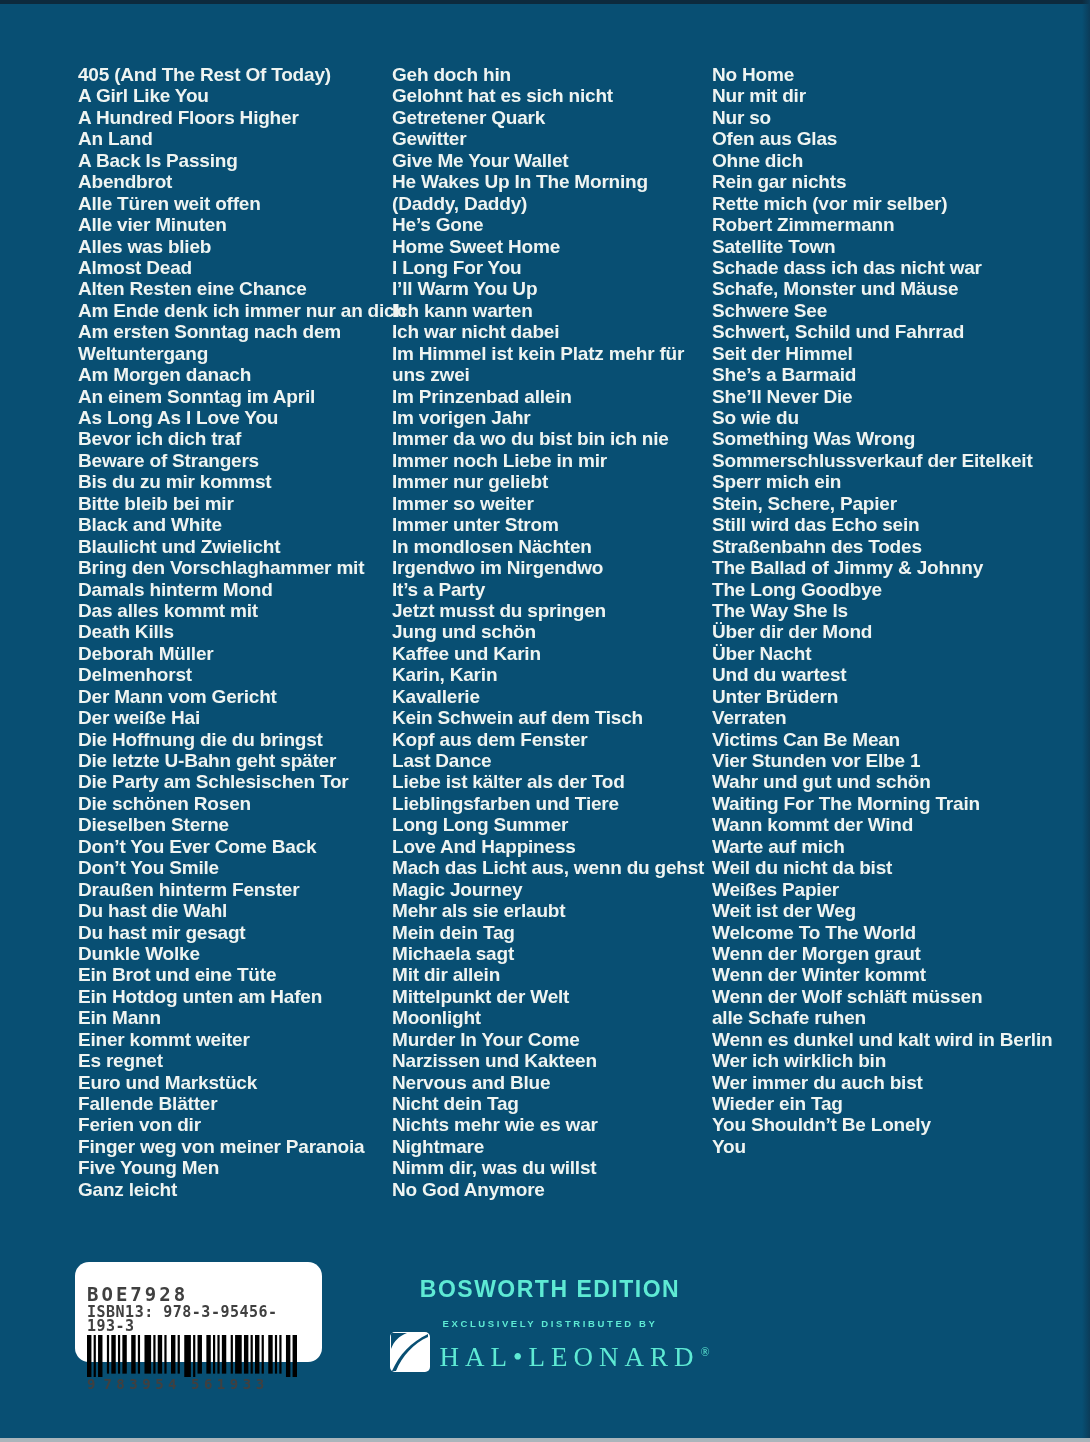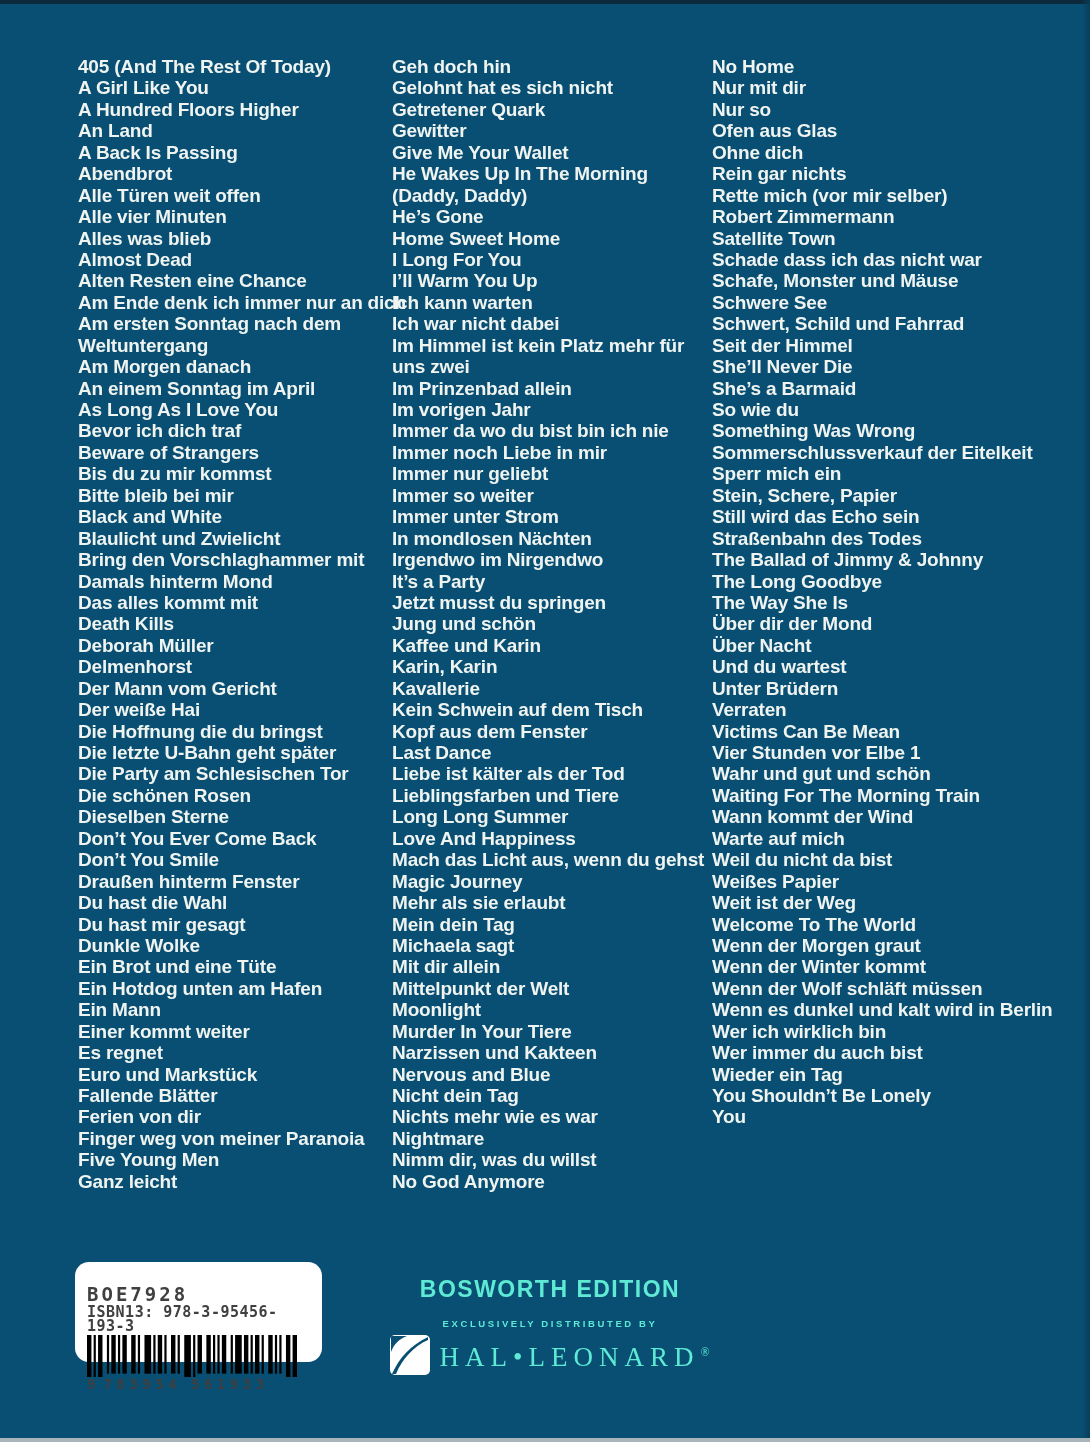--- a/index.html
+++ b/index.html
@@ -18,21 +18,21 @@
   }
   .right-edge {
     position:absolute; top:0; right:0; bottom:0; width:8px;
     background:linear-gradient(to right, rgba(8,79,115,0), #0b3c59);
   }
   .bottom-edge {
     position:absolute; bottom:0; left:0; right:0; height:4px;
     background:#aab5bb;
   }
   .col {
-    position:absolute; top:56px;
+    position:absolute; top:64px;
     font-size:19px; font-weight:bold; line-height:21.45px;
     letter-spacing:-0.2px; white-space:nowrap;
     color:#eff4f1;
   }
   .col1 { left:78px; }
   .col2 { left:392px; }
   .col3 { left:712px; }
   .song { height:21.45px; }
 
   
@@ -67,21 +67,21 @@
   }
   .publisher {
     font-size:23px; font-weight:bold; letter-spacing:1.5px;
   }
   .dist-note {
     margin-top:15px;
     font-size:9.5px; font-weight:bold; letter-spacing:2.6px;
   }
   .dist-row {
     margin-top:3px;
-    display:flex; align-items:center; justify-content:center; gap:9px;
+    display:flex; justify-content:center; gap:9px;
   }
   .hl-mark {
     width:40px; height:40px; background:#ffffff; border-radius:5px;
     display:inline-block; flex:0 0 auto;
   }
   .hl-mark svg { display:block; width:40px; height:40px; }
   .hl-text {
     font-family:"Liberation Serif", serif;
     font-size:27px; letter-spacing:6px; white-space:nowrap;
     line-height:40px;
@@ -193,21 +193,21 @@
         <div class="song">Long Long Summer</div>
         <div class="song">Love And Happiness</div>
         <div class="song">Mach das Licht aus, wenn du gehst</div>
         <div class="song">Magic Journey</div>
         <div class="song">Mehr als sie erlaubt</div>
         <div class="song">Mein dein Tag</div>
         <div class="song">Michaela sagt</div>
         <div class="song">Mit dir allein</div>
         <div class="song">Mittelpunkt der Welt</div>
         <div class="song">Moonlight</div>
-        <div class="song">Murder In Your Tiere</div>
+        <div class="song">Murder In Your Come</div>
         <div class="song">Narzissen und Kakteen</div>
         <div class="song">Nervous and Blue</div>
         <div class="song">Nicht dein Tag</div>
         <div class="song">Nichts mehr wie es war</div>
         <div class="song">Nightmare</div>
         <div class="song">Nimm dir, was du willst</div>
         <div class="song">No God Anymore</div>
       </div>
     <div class="col col3">
 
@@ -218,22 +218,22 @@
         <div class="song">Ohne dich</div>
         <div class="song">Rein gar nichts</div>
         <div class="song">Rette mich (vor mir selber)</div>
         <div class="song">Robert Zimmermann</div>
         <div class="song">Satellite Town</div>
         <div class="song">Schade dass ich das nicht war</div>
         <div class="song">Schafe, Monster und Mäuse</div>
         <div class="song">Schwere See</div>
         <div class="song">Schwert, Schild und Fahrrad</div>
         <div class="song">Seit der Himmel</div>
+        <div class="song">She’s a Barmaid</div>
         <div class="song">She’ll Never Die</div>
-        <div class="song">She’s a Barmaid</div>
         <div class="song">So wie du</div>
         <div class="song">Something Was Wrong</div>
         <div class="song">Sommerschlussverkauf der Eitelkeit</div>
         <div class="song">Sperr mich ein</div>
         <div class="song">Stein, Schere, Papier</div>
         <div class="song">Still wird das Echo sein</div>
         <div class="song">Straßenbahn des Todes</div>
         <div class="song">The Ballad of Jimmy &amp; Johnny</div>
         <div class="song">The Long Goodbye</div>
         <div class="song">The Way She Is</div>
@@ -248,20 +248,21 @@
         <div class="song">Waiting For The Morning Train</div>
         <div class="song">Wann kommt der Wind</div>
         <div class="song">Warte auf mich</div>
         <div class="song">Weil du nicht da bist</div>
         <div class="song">Weißes Papier</div>
         <div class="song">Weit ist der Weg</div>
         <div class="song">Welcome To The World</div>
         <div class="song">Wenn der Morgen graut</div>
         <div class="song">Wenn der Winter kommt</div>
         <div class="song">Wenn der Wolf schläft müssen</div>
+        <div class="song">alle Schafe ruhen</div>
         <div class="song">Wenn es dunkel und kalt wird in Berlin</div>
         <div class="song">Wer ich wirklich bin</div>
         <div class="song">Wer immer du auch bist</div>
         <div class="song">Wieder ein Tag</div>
         <div class="song">You Shouldn’t Be Lonely</div>
         <div class="song">You</div>
       </div>
   </div>
 
   <div class="barcode-box">

